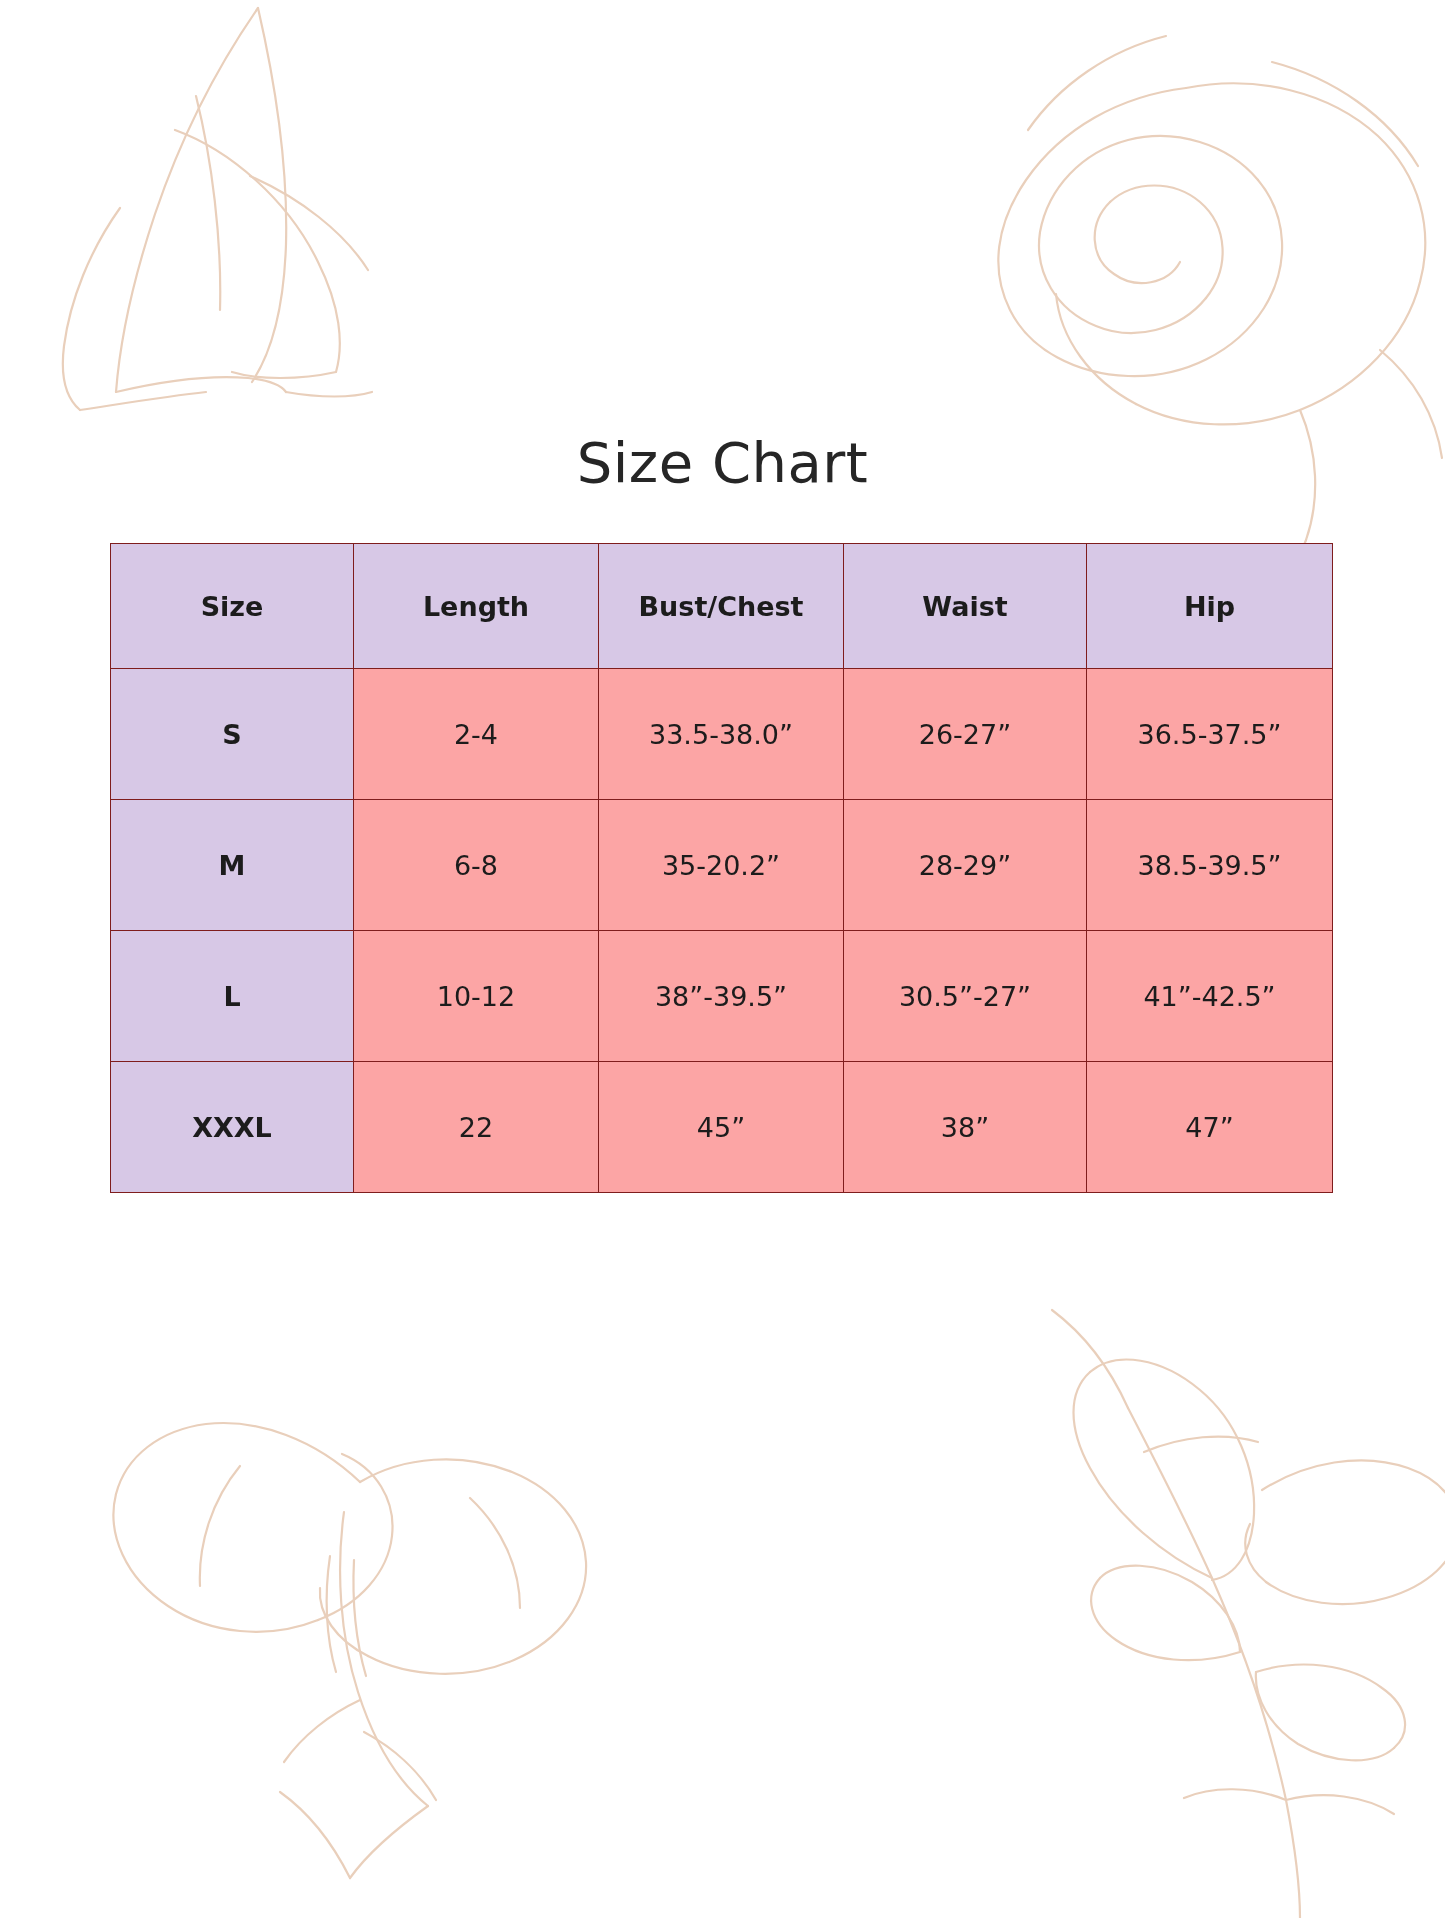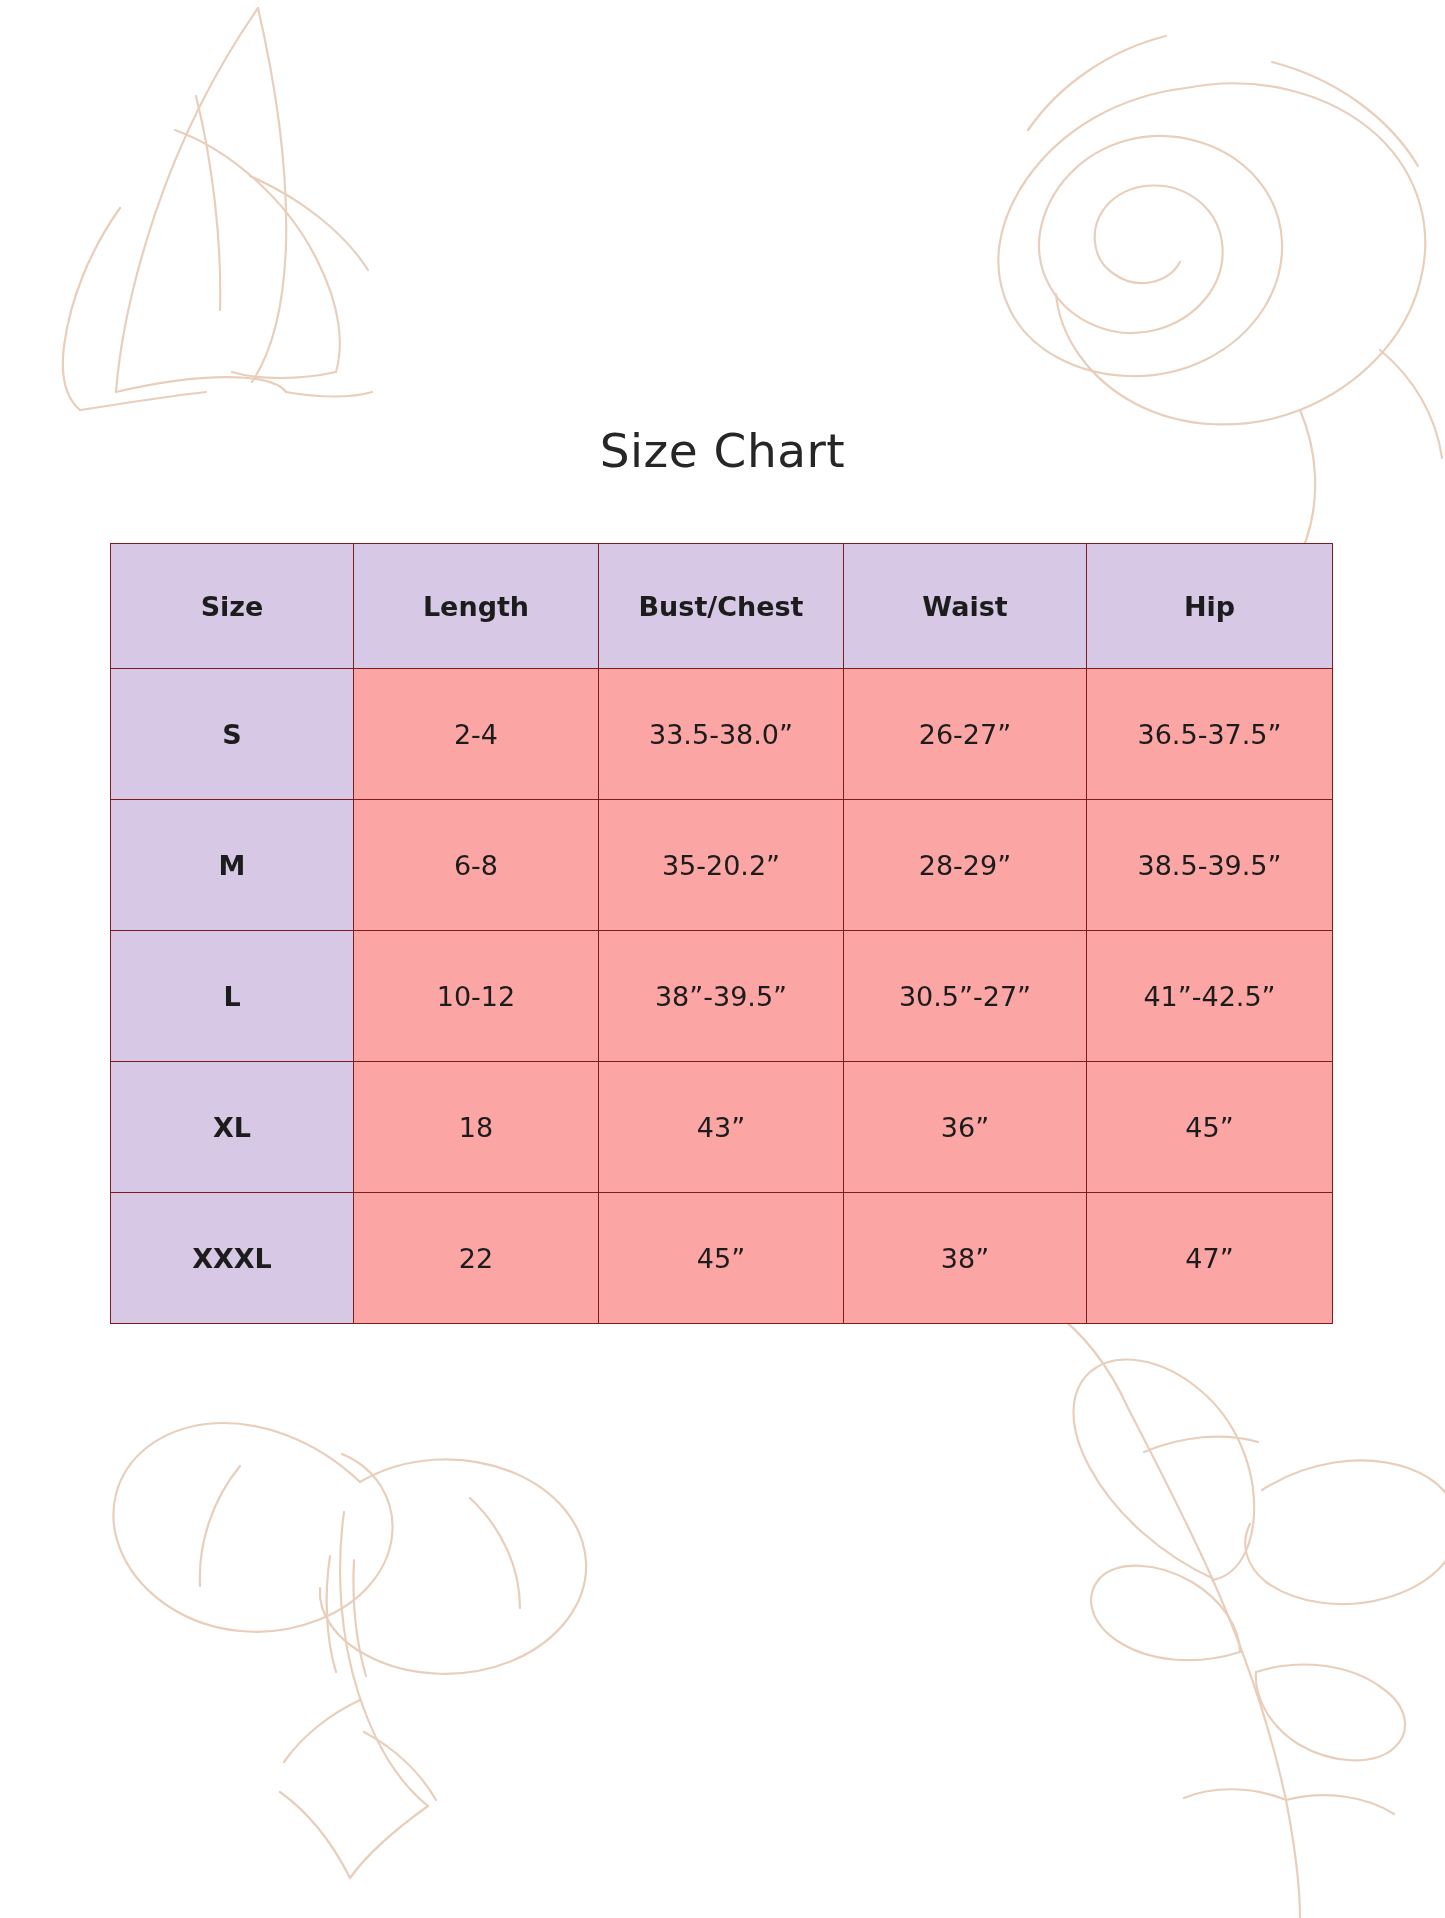--- a/index.html
+++ b/index.html
@@ -23,21 +23,21 @@
     pointer-events: none;
   }
 
   #page-title {
     position: absolute;
     top: 392px;
     left: 0;
     width: 1445px;
     text-align: center;
     font-family: "DejaVu Sans", sans-serif;
-    font-size: 47px;
+    font-size: 56px;
     font-weight: 400;
     color: #262626;
     letter-spacing: 0.5px;
   }
 
   #size-table-wrap {
     position: absolute;
     top: 543px;
     left: 110px;
     width: 1222px;
@@ -191,27 +191,20 @@
         <td>38.5-39.5”</td>
       </tr>
       <tr>
         <td class="size-cell">L</td>
         <td>10-12</td>
         <td>38”-39.5”</td>
         <td>30.5”-27”</td>
         <td>41”-42.5”</td>
       </tr>
       <tr>
-        <td class="size-cell">XL</td>
-        <td>18</td>
-        <td>43”</td>
-        <td>36”</td>
-        <td>45”</td>
-      </tr>
-      <tr>
         <td class="size-cell">XXXL</td>
         <td>22</td>
         <td>45”</td>
         <td>38”</td>
         <td>47”</td>
       </tr>
     </tbody>
   </table>
 </div>
 

